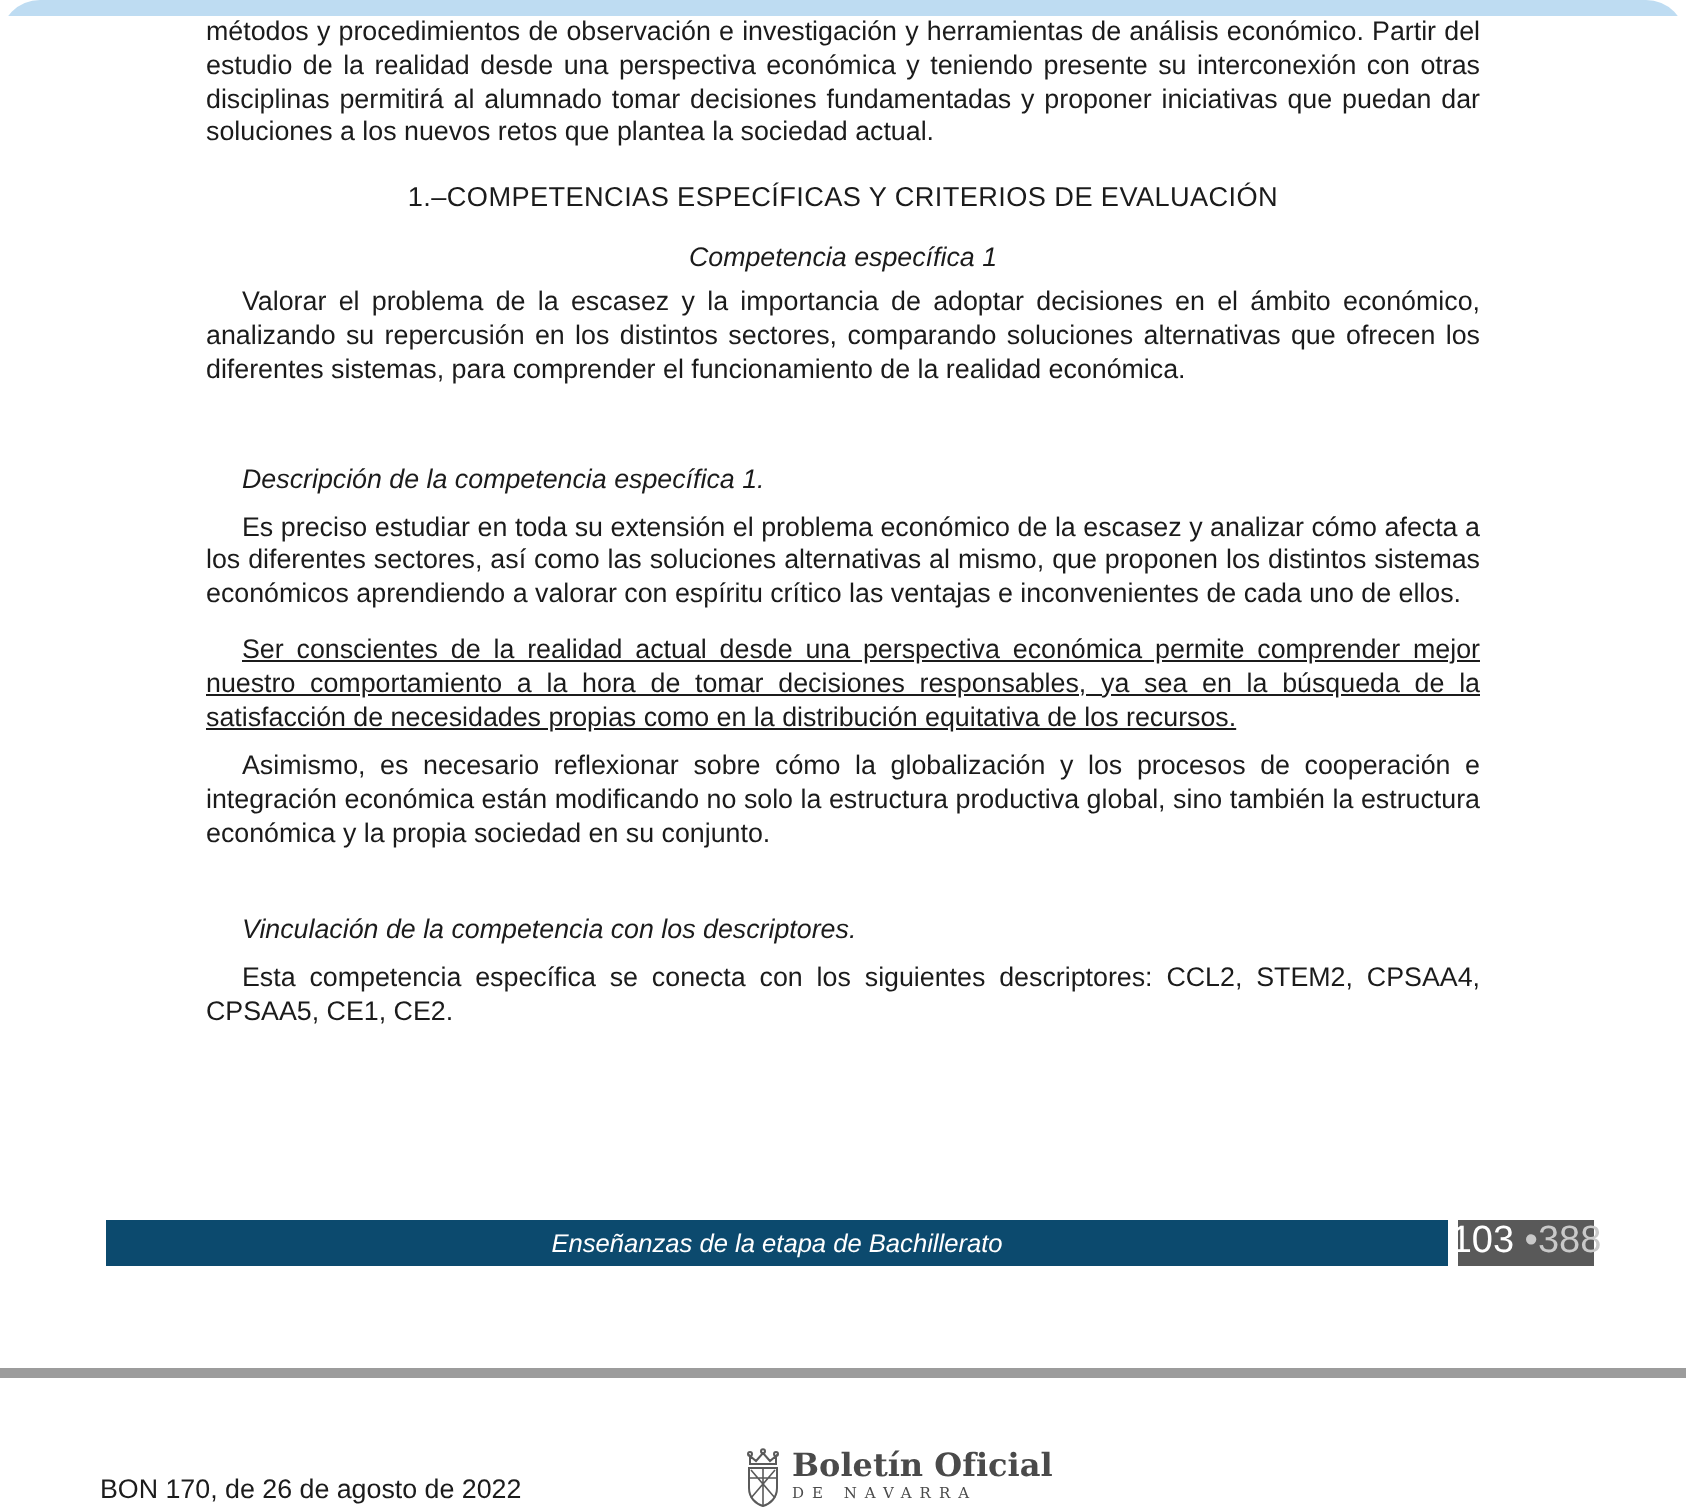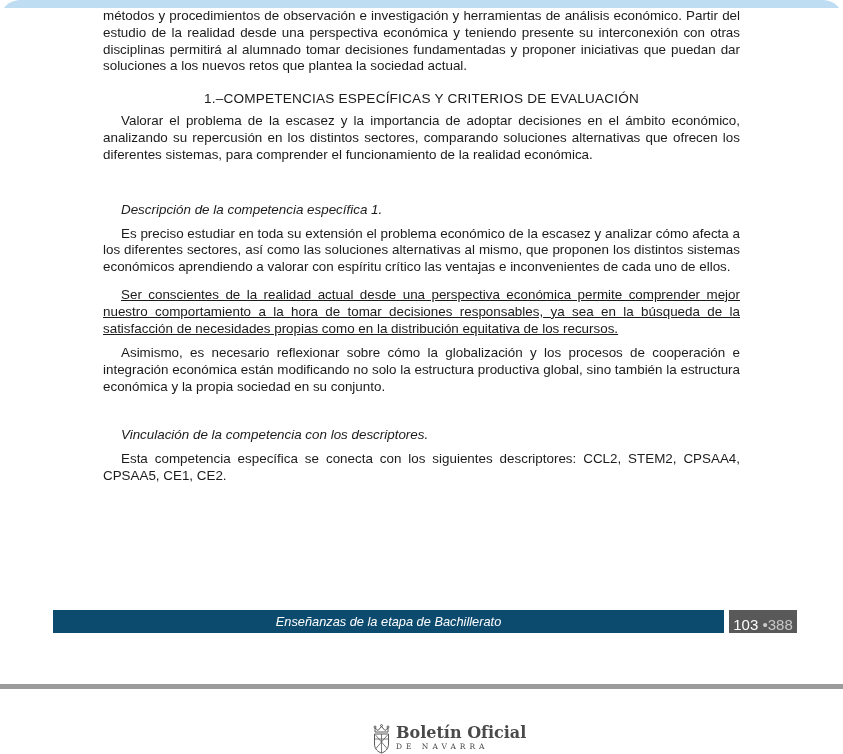--- a/index.html
+++ b/index.html
@@ -44,22 +44,22 @@
   .runbar {
     position:absolute; top:610px; left:53px; right:46px; height:23px;
     display:flex; gap:5px;
   }
   .runbar-label {
     flex:1; background:#0c4a6e; color:#ffffff;
     font-style:italic; font-size:12.8px;
     display:flex; align-items:center; justify-content:center;
   }
   .pagebox {
-    width:68px; background:#595959; color:#ffffff; font-size:15px;
-    display:flex; align-items:flex-end; justify-content:center;
+    width:68px; background:#595959; color:#ffffff; font-size:19px;
+    display:flex; align-items:flex-start; justify-content:center;
     white-space:pre;
   }
   .pagebox .muted { color:#c9c9c9; }
   .separator {
     position:absolute; top:684px; left:0; width:100%; height:5px;
     background:#9c9c9c;
   }
   .bon-ref {
     position:absolute; left:50px; top:737px; font-size:13.4px; color:#1b1b1b;
   }
@@ -82,20 +82,21 @@
 
 <div class="canvas">
 
   <div class="topbar"></div>
 
   <div class="doc">
     <p class="body-p no-indent">métodos y procedimientos de observación e investigación y herramientas de análisis económico. Partir del estudio de la realidad desde una perspectiva económica y teniendo presente su interconexión con otras disciplinas permitirá al alumnado tomar decisiones fundamentadas y proponer iniciativas que puedan dar soluciones a los nuevos retos que plantea la sociedad actual.</p>
 
     <p class="section-heading">1.–COMPETENCIAS ESPECÍFICAS Y CRITERIOS DE EVALUACIÓN</p>
 
+    <p class="center-italic">Competencia específica 1</p>
 
     <p class="body-p mt6">Valorar el problema de la escasez y la importancia de adoptar decisiones en el ámbito económico, analizando su repercusión en los distintos sectores, comparando soluciones alternativas que ofrecen los diferentes sistemas, para comprender el funcionamiento de la realidad económica.</p>
 
     <p class="italic-label mt37">Descripción de la competencia específica 1.</p>
 
     <p class="body-p mt10">Es preciso estudiar en toda su extensión el problema económico de la escasez y analizar cómo afecta a los diferentes sectores, así como las soluciones alternativas al mismo, que proponen los distintos sistemas económicos aprendiendo a valorar con espíritu crítico las ventajas e inconvenientes de cada uno de ellos.</p>
 
     <p class="body-p mt11">Ser conscientes de la realidad actual desde una perspectiva económica permite comprender mejor nuestro comportamiento a la hora de tomar decisiones responsables, ya sea en la búsqueda de la satisfacción de necesidades propias como en la distribución equitativa de los recursos.</p>
 
     <p class="body-p mt8">Asimismo, es necesario reflexionar sobre cómo la globalización y los procesos de cooperación e integración económica están modificando no solo la estructura productiva global, sino también la estructura económica y la propia sociedad en su conjunto.</p>
@@ -105,20 +106,21 @@
     <p class="body-p mt10">Esta competencia específica se conecta con los siguientes descriptores: CCL2, STEM2, CPSAA4, CPSAA5, CE1, CE2.</p>
   </div>
 
   <div class="runbar">
     <div class="runbar-label">Enseñanzas de la etapa de Bachillerato</div>
     <div class="pagebox"><span>103</span><span class="muted"> •388</span></div>
   </div>
 
   <div class="separator"></div>
 
+  <div class="bon-ref">BON 170, de 26 de agosto de 2022</div>
 
   <div class="logo">
     <span>
       <svg width="21" height="30" viewBox="0 0 21 30" fill="none" stroke="#5a5a5a" stroke-width="1">
 
         <path d="M4 8 L4 4 L7 6.5 L10.5 2.5 L14 6.5 L17 4 L17 8 Z" fill="none"></path>
         <circle cx="4" cy="3" r="1"></circle>
         <circle cx="10.5" cy="1.6" r="1"></circle>
         <circle cx="17" cy="3" r="1"></circle>
 

